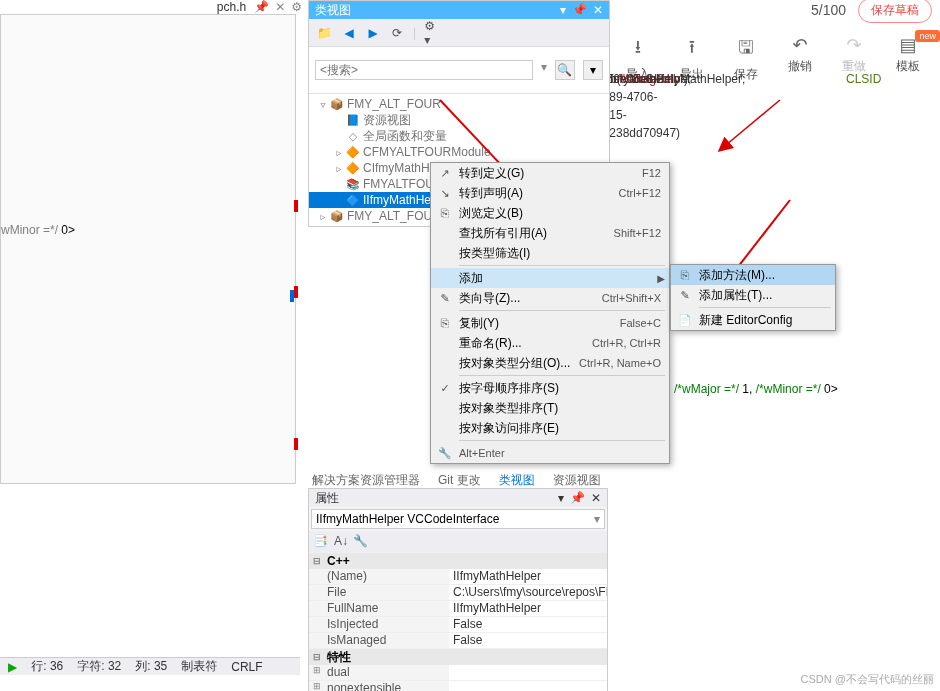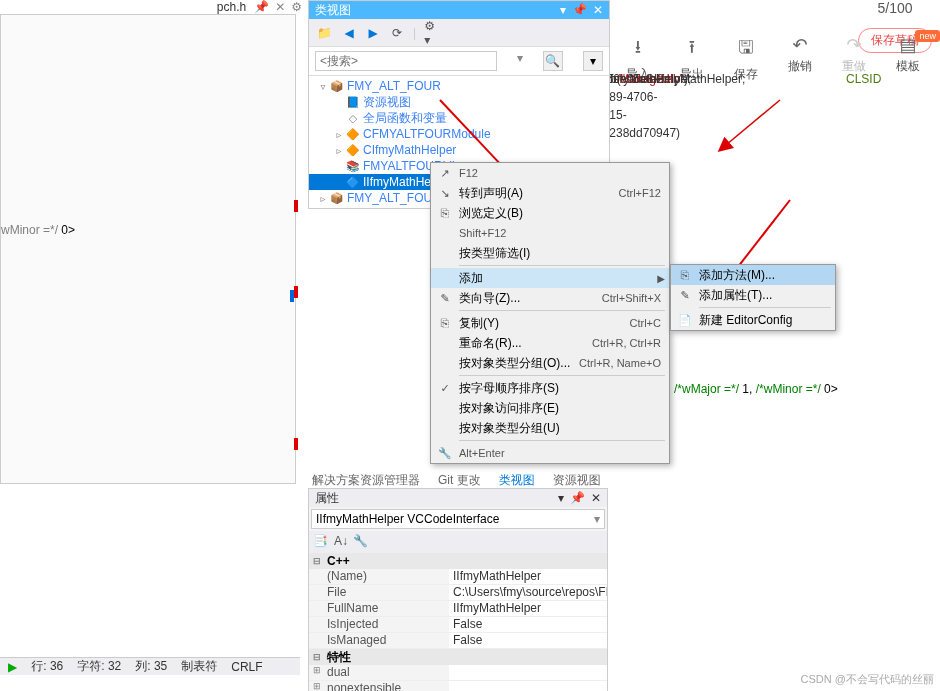--- a/index.html
+++ b/index.html
@@ -10,30 +10,30 @@
     .top-left { width: 308px; height: 14px; display: flex; align-items: center; justify-content: flex-end; gap: 8px; padding-right: 6px; }
     .tab-name { color: #333; }
     .tab-icons { display: flex; gap: 6px; color: #888; }
     
     
     .classview-panel { position: absolute; left: 308px; top: 0; width: 302px; background: #eeeef2; border: 1px solid #ccc; }
     .classview-title { background: #4db8ff; color: #fff; height: 18px; display: flex; align-items: center; padding: 0 6px; justify-content: space-between; }
     .classview-title-right { display: flex; gap: 6px; font-size: 10px; }
     .classview-toolbar { height: 28px; background: #eeeef2; display: flex; align-items: center; gap: 8px; padding: 0 8px; border-bottom: 1px solid #ddd; }
     .tb-icon { width: 16px; height: 16px; display: flex; align-items: center; justify-content: center; color: #555; }
-    .search-row { display: flex; padding: 4px 6px; gap: 20px; background: #fff; border-bottom: 1px solid #ddd; }
+    .search-row { display: flex; padding: 13px 6px; gap: 8px; background: #fff; border-bottom: 1px solid #ddd; }
     .search-input { flex: 1; border: 1px solid #ccc; height: 20px; padding: 0 4px; color: #999; }
     .search-btn { width: 20px; height: 20px; border: 1px solid #ccc; background: #f0f0f0; display: flex; align-items: center; justify-content: center; }
     
     
     .tree { background: #fff; padding: 2px 0; }
     .tree-item { display: flex; align-items: center; height: 16px; white-space: nowrap; }
     .tree-arrow { width: 12px; text-align: center; color: #888; font-size: 10px; }
     .tree-icon { width: 16px; height: 14px; margin-right: 2px; display: inline-flex; align-items: center; justify-content: center; font-size: 11px; }
-    .tree-label { color: #3b82f6; }
+    .tree-label { color: #737373; }
     .tree-item.selected { background: #0078d7; }
     .tree-item.selected .tree-label { color: #fff; }
     .ic-proj { color: #b58900; }
     .ic-macro { color: #2196f3; }
     .ic-global { color: #888; }
     .ic-class { color: #d4af37; }
     .ic-lib { color: #888; }
     .ic-iface { color: #2196f3; }
     
     
@@ -57,21 +57,21 @@
     .menu-sep { height: 1px; background: #ccc; margin: 2px 4px 2px 28px; }
     
     
     .submenu { position: absolute; left: 670px; top: 264px; width: 166px; background: #f0f0f0; border: 1px solid #999; box-shadow: 2px 2px 6px rgba(0,0,0,0.3); z-index: 11; }
     .submenu .menu-item.highlight { background: #b3d7f2; }
     
     
     .arrow-svg { position: absolute; pointer-events: none; z-index: 5; }
     
     
-    .top-right { position: absolute; right: 8px; top: 0; display: flex; align-items: center; gap: 12px; height: 20px; flex-direction: column; }
+    .top-right { position: absolute; right: 8px; top: 0; display: flex; align-items: center; gap: 12px; height: 20px; }
     .counter { color: #555; font-size: 14px; }
     .draft-btn { border: 1px solid #f88; color: #e44; padding: 3px 12px; border-radius: 14px; background: #fff; }
     
     
     .action-bar { position: absolute; left: 620px; top: 34px; display: flex; gap: 18px; }
     .action-item { display: flex; flex-direction: column; align-items: center; gap: 2px; color: #555; width: 36px; }
     .action-item .ai-icon { font-size: 18px; color: #666; }
     .action-item.disabled { color: #bbb; }
     .action-item.disabled .ai-icon { color: #ccc; }
     .new-badge { background: #ff6b35; color: #fff; font-size: 9px; padding: 1px 4px; border-radius: 3px; position: absolute; top: -4px; right: -14px; }
@@ -240,34 +240,36 @@
         <span class="tree-arrow">▹</span>
         <span class="tree-icon ic-proj">📦</span>
         <span class="tree-label">FMY_ALT_FOURPS</span>
       </div>
     </div>
 </div>
 
 <div class="context-menu" id="ctxmenu">
     <div class="menu-item">
       <span class="mi-icon">↗</span>
+      <span class="mi-label">转到定义(G)</span>
       <span class="mi-shortcut">F12</span>
     </div>
     <div class="menu-item">
       <span class="mi-icon">↘</span>
       <span class="mi-label">转到声明(A)</span>
       <span class="mi-shortcut">Ctrl+F12</span>
     </div>
     <div class="menu-item">
       <span class="mi-icon">⎘</span>
       <span class="mi-label">浏览定义(B)</span>
       <span class="mi-shortcut"></span>
     </div>
     <div class="menu-item">
       <span class="mi-icon"></span>
+      <span class="mi-label">查找所有引用(A)</span>
       <span class="mi-shortcut">Shift+F12</span>
     </div>
     <div class="menu-item">
       <span class="mi-icon"></span>
       <span class="mi-label">按类型筛选(I)</span>
       <span class="mi-shortcut"></span>
     </div>
     <div class="menu-sep"></div>
     <div class="menu-item hover">
       <span class="mi-icon"></span>
@@ -277,46 +279,46 @@
     </div>
     <div class="menu-item">
       <span class="mi-icon">✎</span>
       <span class="mi-label">类向导(Z)...</span>
       <span class="mi-shortcut">Ctrl+Shift+X</span>
     </div>
     <div class="menu-sep"></div>
     <div class="menu-item">
       <span class="mi-icon">⎘</span>
       <span class="mi-label">复制(Y)</span>
-      <span class="mi-shortcut">Ctrl+C</span>
+      <span class="mi-shortcut">False+C</span>
     </div>
     <div class="menu-item">
       <span class="mi-icon"></span>
       <span class="mi-label">重命名(R)...</span>
       <span class="mi-shortcut">Ctrl+R, Ctrl+R</span>
     </div>
     <div class="menu-item">
       <span class="mi-icon"></span>
       <span class="mi-label">按对象类型分组(O)...</span>
       <span class="mi-shortcut">Ctrl+R, Name+O</span>
     </div>
     <div class="menu-sep"></div>
     <div class="menu-item">
       <span class="mi-icon">✓</span>
       <span class="mi-label">按字母顺序排序(S)</span>
       <span class="mi-shortcut"></span>
     </div>
     <div class="menu-item">
       <span class="mi-icon"></span>
+      <span class="mi-label">按对象类型排序(T)</span>
+      <span class="mi-shortcut"></span>
+    </div>
+    <div class="menu-item">
+      <span class="mi-icon"></span>
       <span class="mi-label">按对象访问排序(E)</span>
-      <span class="mi-shortcut"></span>
-    </div>
-    <div class="menu-item">
-      <span class="mi-icon"></span>
-      <span class="mi-label">按对象类型分组(U)</span>
       <span class="mi-shortcut"></span>
     </div>
     <div class="menu-sep"></div>
     <div class="menu-item">
       <span class="mi-icon">🔧</span>
       <span class="mi-shortcut">Alt+Enter</span>
     </div>
   </div>
 
 <div class="submenu" id="submenu">

